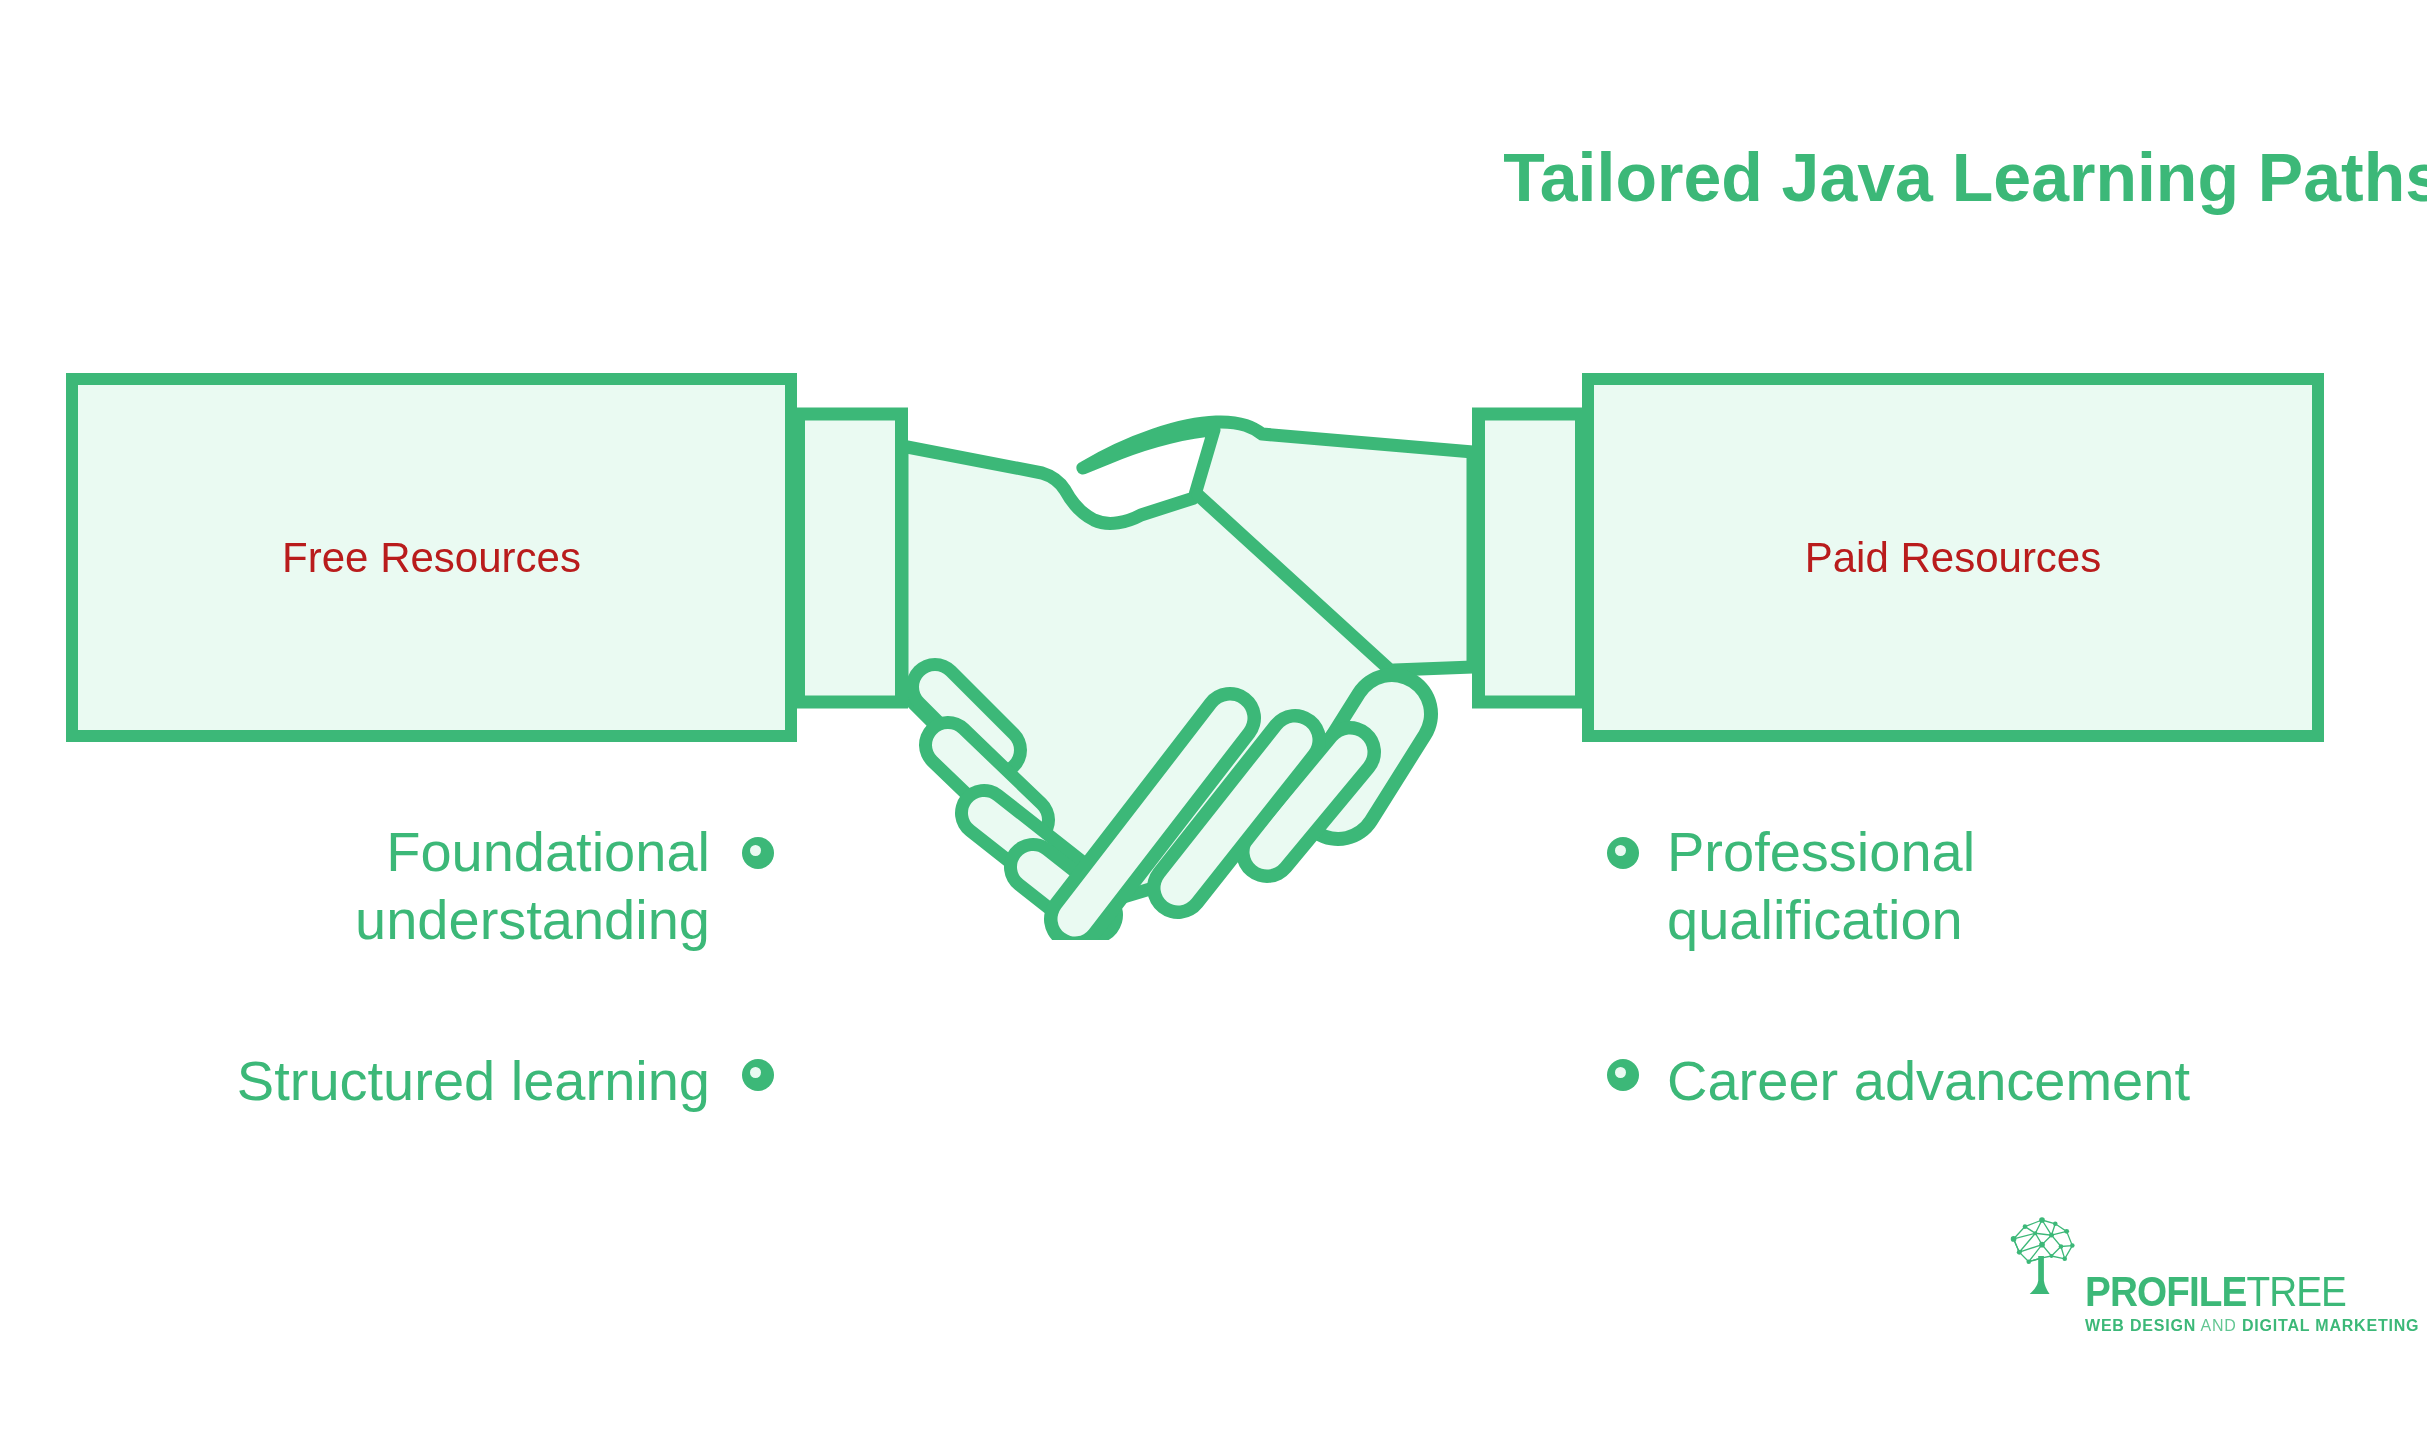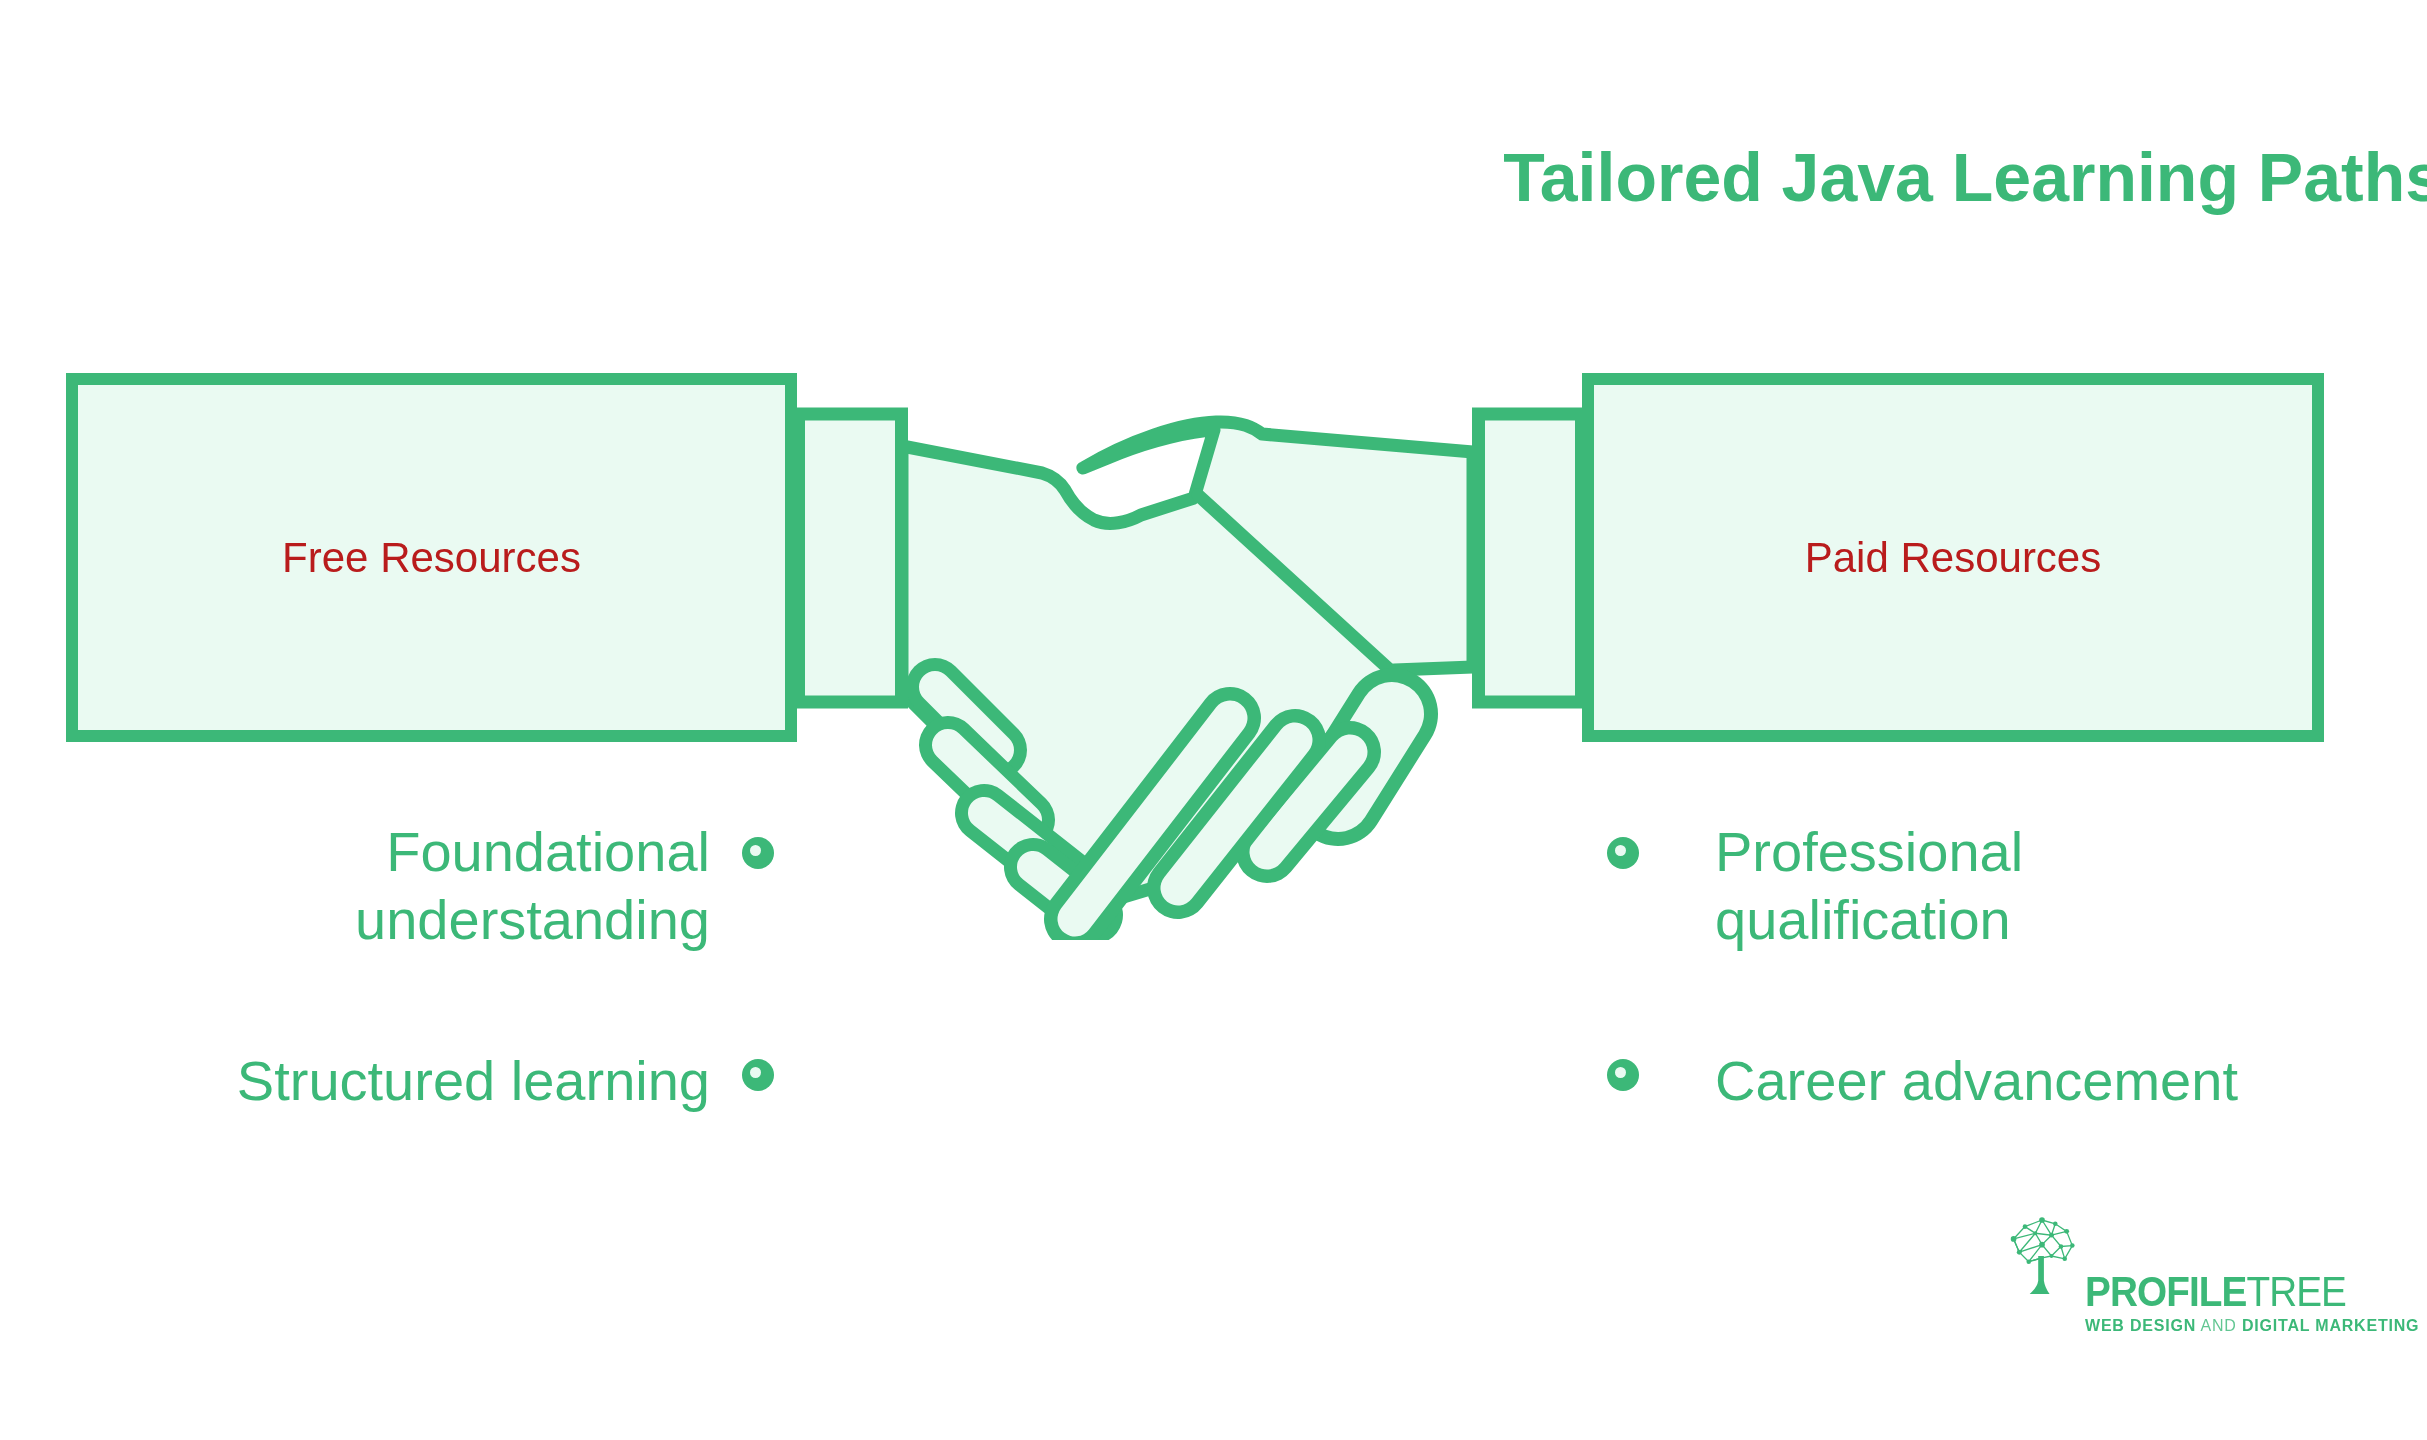--- a/index.html
+++ b/index.html
@@ -40,21 +40,20 @@
     position:absolute;left:790px;top:400px;
     width:800px;height:540px;
   }
   .bullet-text{
     position:absolute;
     font-size:56px;
     font-weight:500;
     color:#3cb878;
     line-height:68px;
     white-space:pre-line;
-    margin-left:48px;
   }
   .bullet-text.align-r{text-align:right;right:1717px;}
   .bullet-text.align-l{text-align:left;left:1667px;}
   .bt-r1{top:818px;width:480px;}
   .bt-r2{top:1047px;width:700px;white-space:nowrap;}
   .marker{
     position:absolute;
     width:32px;height:32px;border-radius:50%;
     background:#3cb878;
   }

